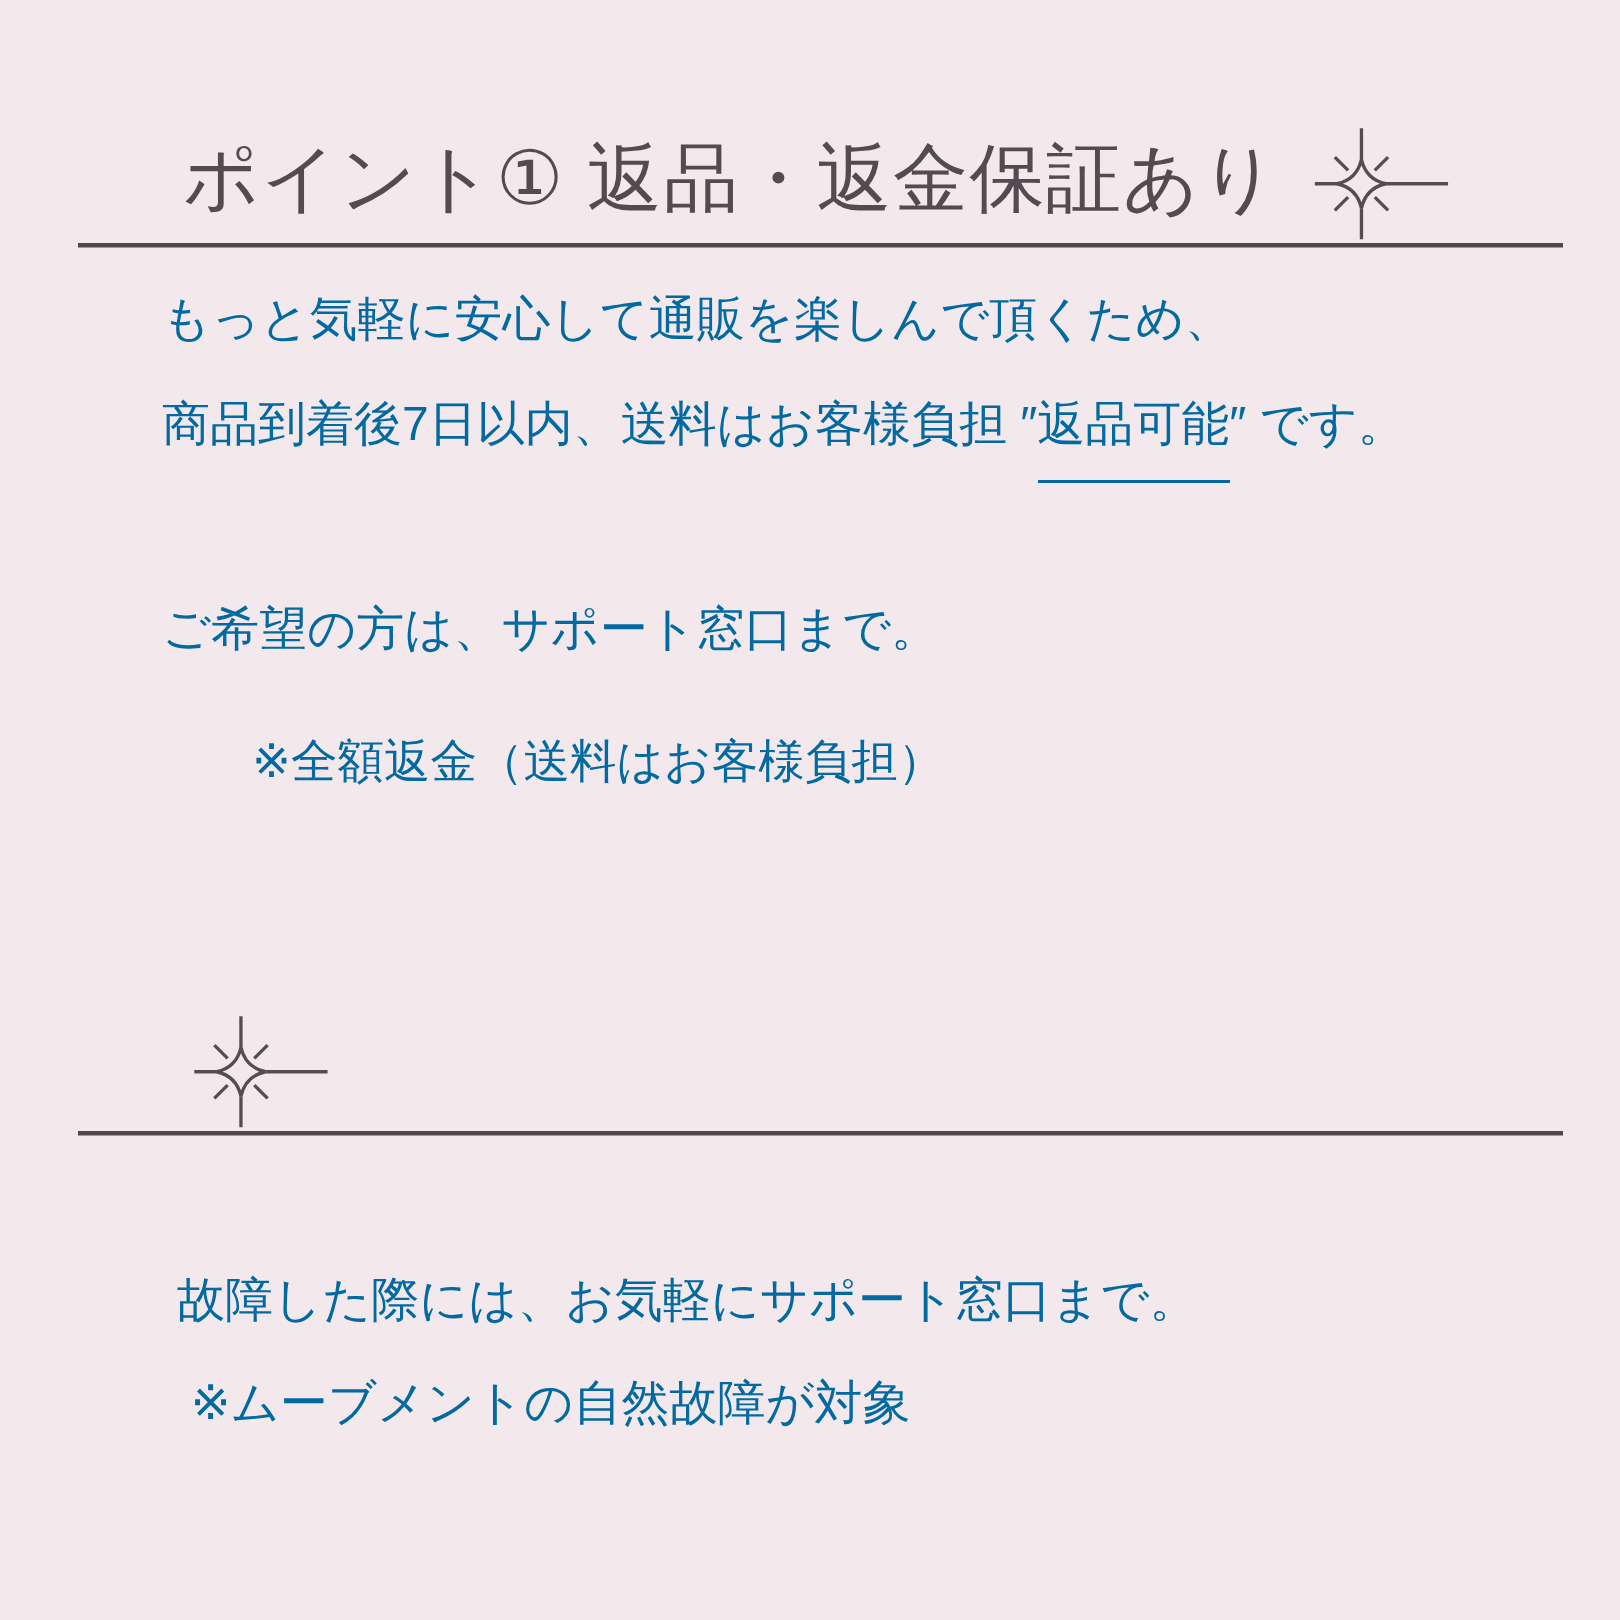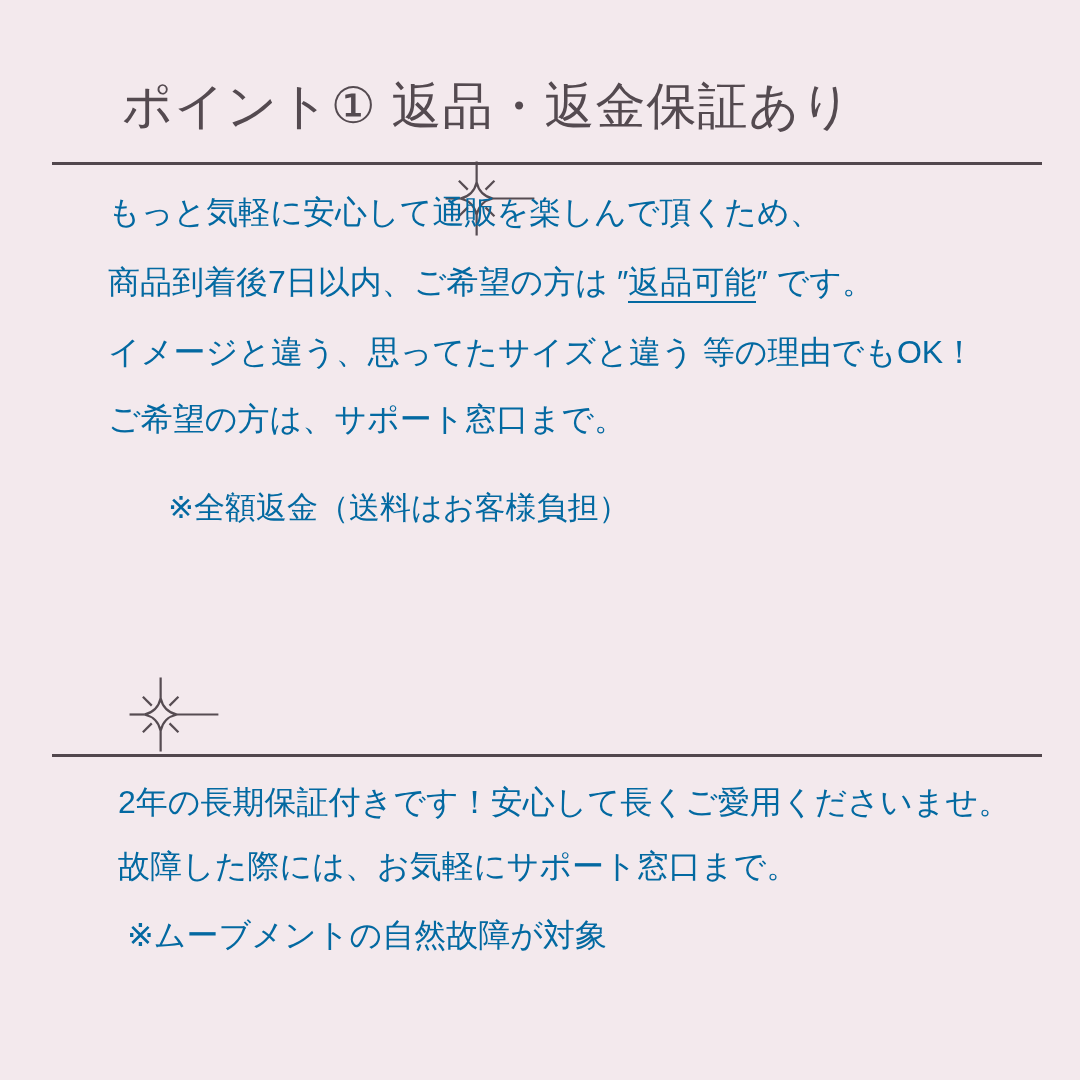--- a/index.html
+++ b/index.html
@@ -26,21 +26,20 @@
     margin: 0;
     font-size: 50px;
     font-weight: 400;
     letter-spacing: 1px;
     color: #544a50;
     display: flex;
     align-items: center;
     gap: 16px;
     white-space: nowrap;
     line-height: 60px;
-    flex-direction: column;
   }
   .heading-1 { top: 76px; }
   .heading-2 { top: 668px; }
   .sparkle {
     width: 98px;
     height: 77px;
     flex: 0 0 auto;
     margin-top: 8px;
   }
   .sparkle path, .sparkle line {
@@ -72,21 +71,21 @@
   .s1-l1 { top: 190px; }
   .s1-l2 { top: 260px; }
   .s1-l3 { top: 330px; }
   .s1-l4 { top: 397px; text-align: right; }
   .s1-note { top: 486px; left: 154px; font-size: 31px; margin-left: 14px; }
   .s2-l1 { top: 780px; }
   .s2-l2 { top: 844px; }
   .s2-note { top: 913px; left: 105px; font-size: 32px; margin-left: 22px; }
   .underline-seg {
     border-bottom: 2px solid currentColor;
-    padding-bottom: 1px;
+    padding-bottom: 20px;
   }
 </style>
 </head>
 <body>
 
 <div class="canvas">
 
   <h1 class="heading heading-1">
     <span>ポイント① 返品・返金保証あり</span>
     <svg class="sparkle" viewBox="0 0 132 104" xmlns="http://www.w3.org/2000/svg" aria-hidden="true">
@@ -99,23 +98,22 @@
       <line x1="76" y1="28" x2="64" y2="40"></line>
       <line x1="28" y1="76" x2="40" y2="64"></line>
       <line x1="76" y1="76" x2="64" y2="64"></line>
     </svg>
   </h1>
 
   <div class="divider divider-1"></div>
 
   <p class="body-line s1-line s1-l1">もっと気軽に安心して通販を楽しんで頂くため、</p>
 
-  <p class="body-line s1-line s1-l2"><span>商品到着後7日以内、ご希望の方は ″</span><span class="underline-seg">返品可能</span><span>″ です。</span></p>
+  <p class="body-line s1-line s1-l2"><span>商品到着後7日以内、送料はお客様負担 ″</span><span class="underline-seg">返品可能</span><span>″ です。</span></p>
 
-  <p class="body-line s1-line s1-l3">イメージと違う、思ってたサイズと違う 等の理由でもOK！</p>
 
   <p class="body-line s1-line s1-l4">ご希望の方は、サポート窓口まで。</p>
 
   <p class="body-line s1-note">※全額返金（送料はお客様負担）</p>
 
   <h1 class="heading heading-2">
     <svg class="sparkle" viewBox="0 0 132 104" xmlns="http://www.w3.org/2000/svg" aria-hidden="true">
       <path d="M52,30 Q56,48 74,52 Q56,56 52,74 Q48,56 30,52 Q48,48 52,30 Z"></path>
       <line x1="52" y1="2" x2="52" y2="30"></line>
       <line x1="52" y1="74" x2="52" y2="102"></line>
@@ -123,19 +121,18 @@
       <line x1="74" y1="52" x2="130" y2="52"></line>
       <line x1="28" y1="28" x2="40" y2="40"></line>
       <line x1="76" y1="28" x2="64" y2="40"></line>
       <line x1="28" y1="76" x2="40" y2="64"></line>
       <line x1="76" y1="76" x2="64" y2="64"></line>
     </svg>
   </h1>
 
   <div class="divider divider-2"></div>
 
-  <p class="body-line s2-line s2-l1">2年の長期保証付きです！安心して長くご愛用くださいませ。</p>
 
   <p class="body-line s2-line s2-l2">故障した際には、お気軽にサポート窓口まで。</p>
 
   <p class="body-line s2-note">※ムーブメントの自然故障が対象</p>
 
 </div>
 
 </body></html>

